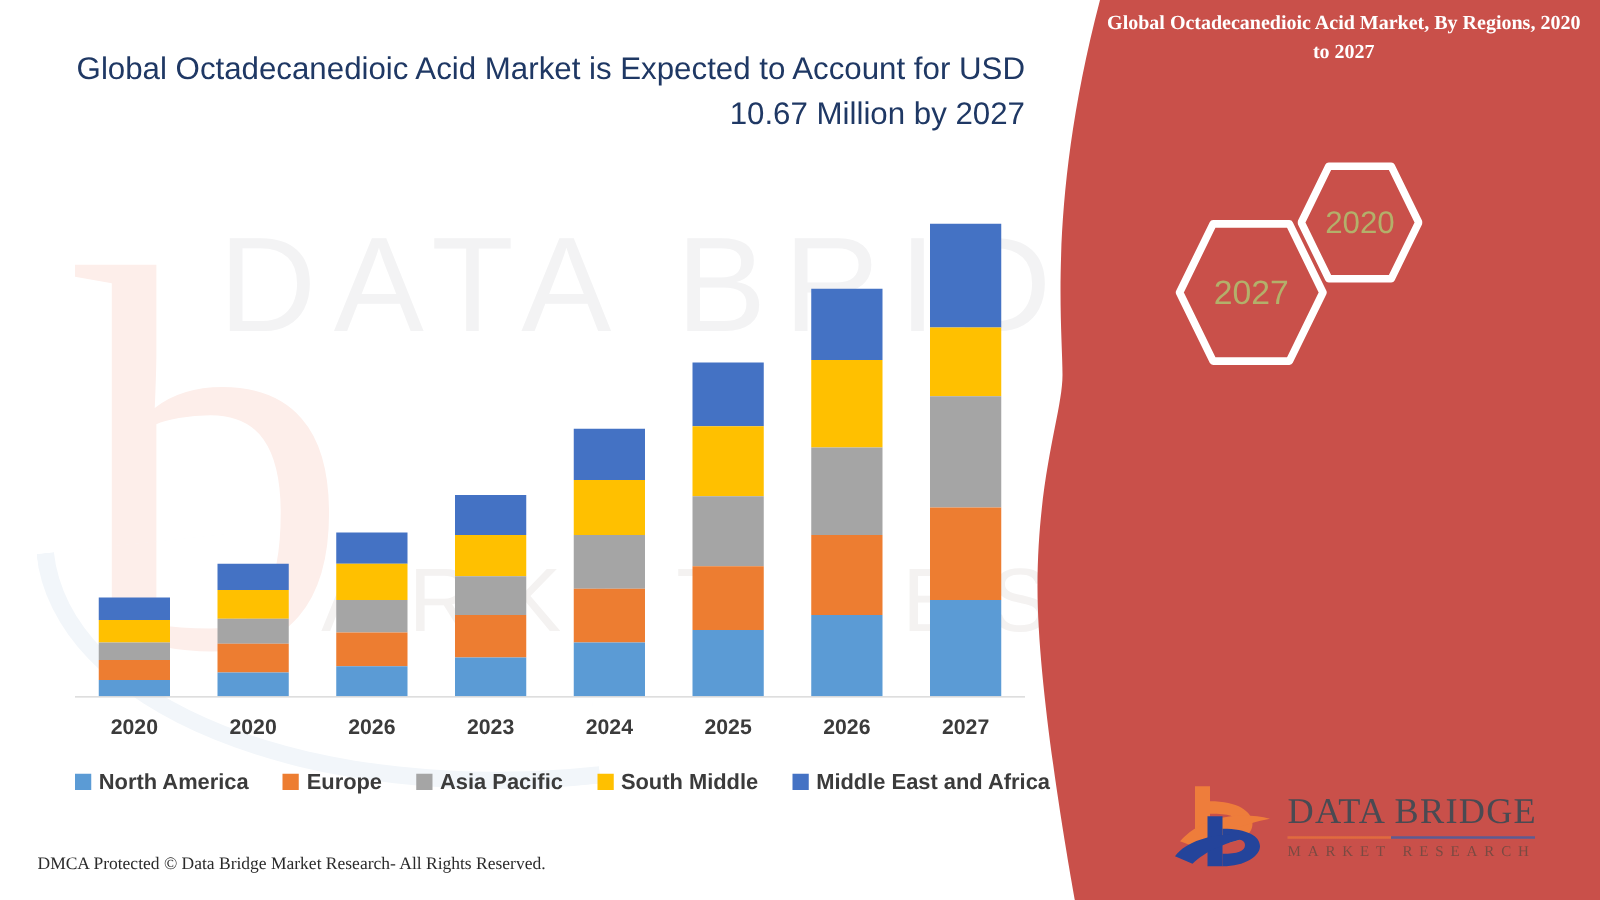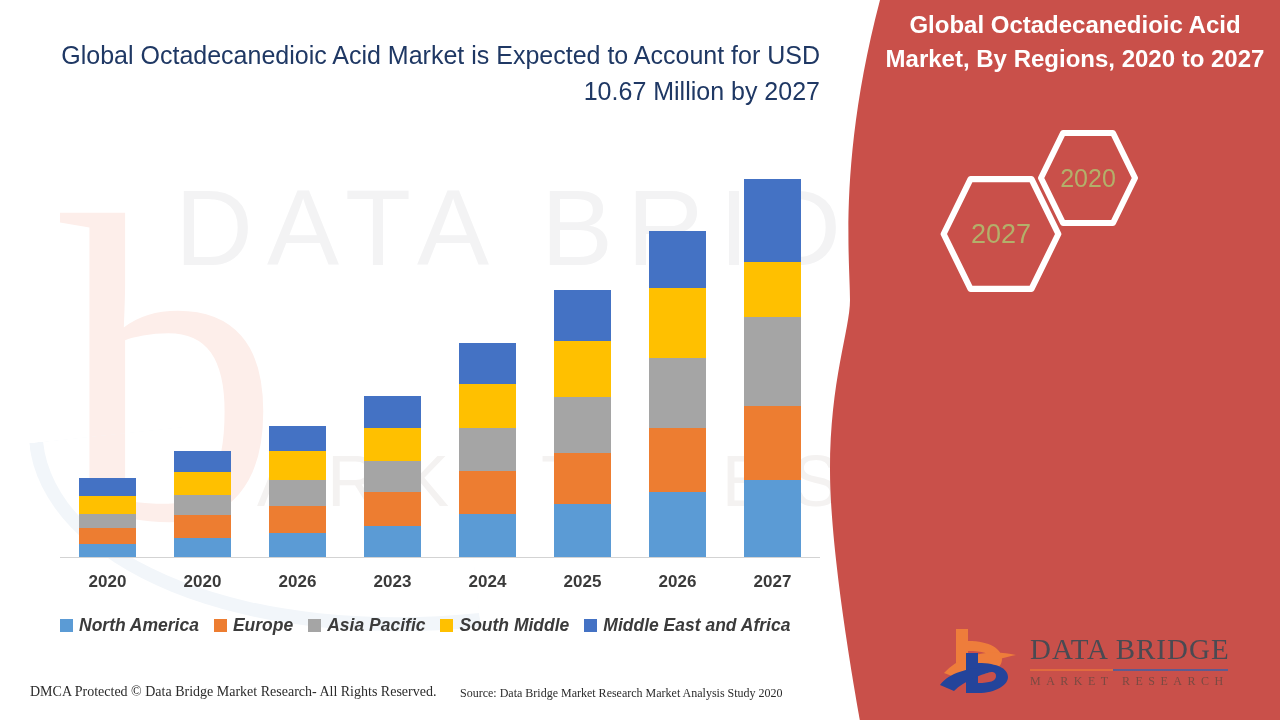--- a/index.html
+++ b/index.html
@@ -117,25 +117,24 @@
     font-weight: bold;
     color: #3b3b3b;
   }
 
   
   .legend {
     position: absolute;
     left: 60px; top: 615px;
     width: 780px;
     display: flex;
-    justify-content: flex-start;
+    justify-content: space-between;
     align-items: center;
     gap: 15px;
     flex-wrap: nowrap;
-    font-style: italic;
   }
   .legend-item { display: flex; align-items: center; gap: 6px; }
   .legend-swatch { width: 13px; height: 13px; display: block; }
   .legend-label {
     font-size: 17.5px;
     font-weight: bold;
     color: #3b3b3b;
     white-space: nowrap;
   }
 
@@ -168,23 +167,24 @@
   .panel-content {
     position: absolute;
     inset: 0;
   }
   .panel-title {
     position: absolute;
     left: 60px; top: 8px;
     width: 390px;
     text-align: center;
     color: #ffffff;
-    font-size: 24px;
+    font-size: 16px;
     line-height: 1.42;
     font-weight: bold;
+    font-family: Liberation Serif, serif;
   }
   .hexes {
     position: absolute;
     left: 100px; top: 128px;
     width: 240px; height: 165px;
   }
   .hex {
     position: absolute;
     display: flex;
     align-items: center;
@@ -366,21 +366,20 @@
         <span class="legend-swatch" style="background: rgb(255, 192, 0);"></span>
         <span class="legend-label">South Middle</span>
       </div>
       <div class="legend-item">
         <span class="legend-swatch" style="background: rgb(68, 114, 196);"></span>
         <span class="legend-label">Middle East and Africa</span>
       </div>
     </div>
 
   <div class="footer-left">DMCA Protected © Data Bridge Market Research- All Rights Reserved.</div>
-  <div class="footer-right">Source: Data Bridge Market Research Market Analysis Study 2020</div>
 
   <div class="red-panel">
     <svg width="460" height="720" viewBox="0 0 460 720" preserveAspectRatio="none">
       <path d="M 60 0 L 460 0 L 460 720 L 40 720 C 40 720 10 560 10 470 C 10 380 30 330 30 300 C 30 260 18 160 60 0 Z" fill="#C9504A"></path>
     </svg>
     <div class="panel-content">
       <div class="panel-title">Global Octadecanedioic Acid Market, By Regions, 2020 to 2027</div>
 
       <div class="hexes">
         <div class="hex hex-2027">

